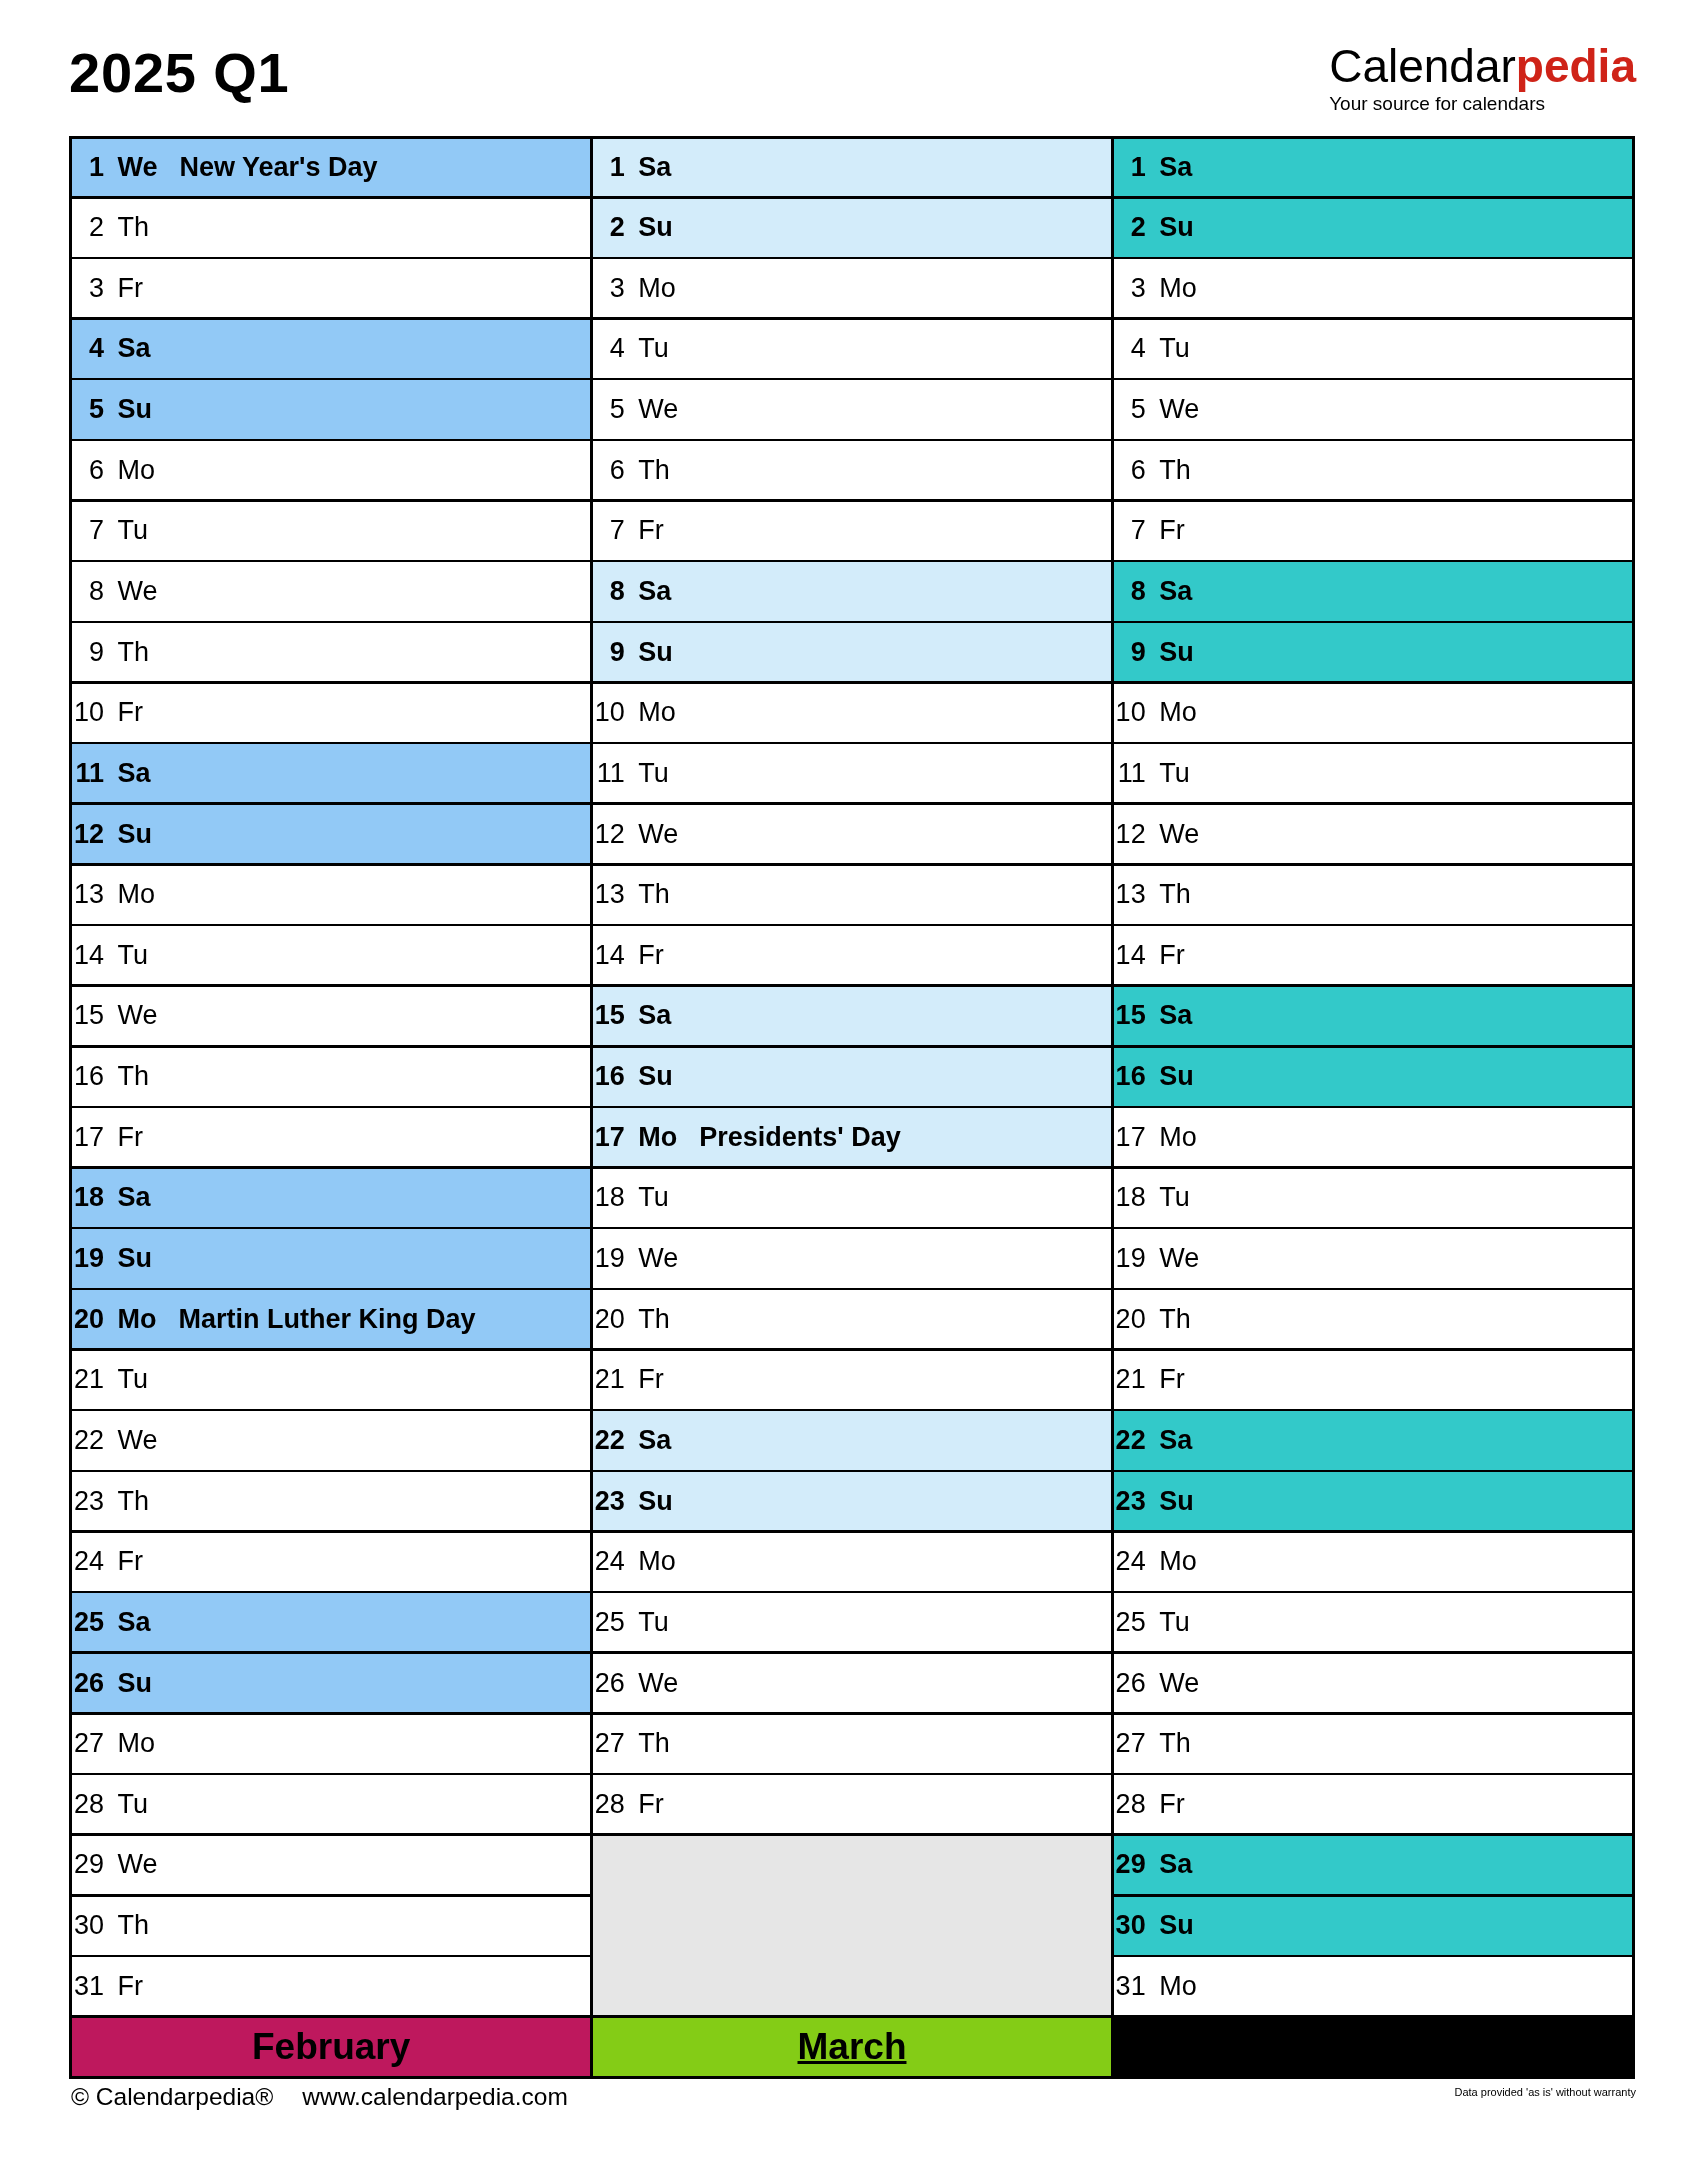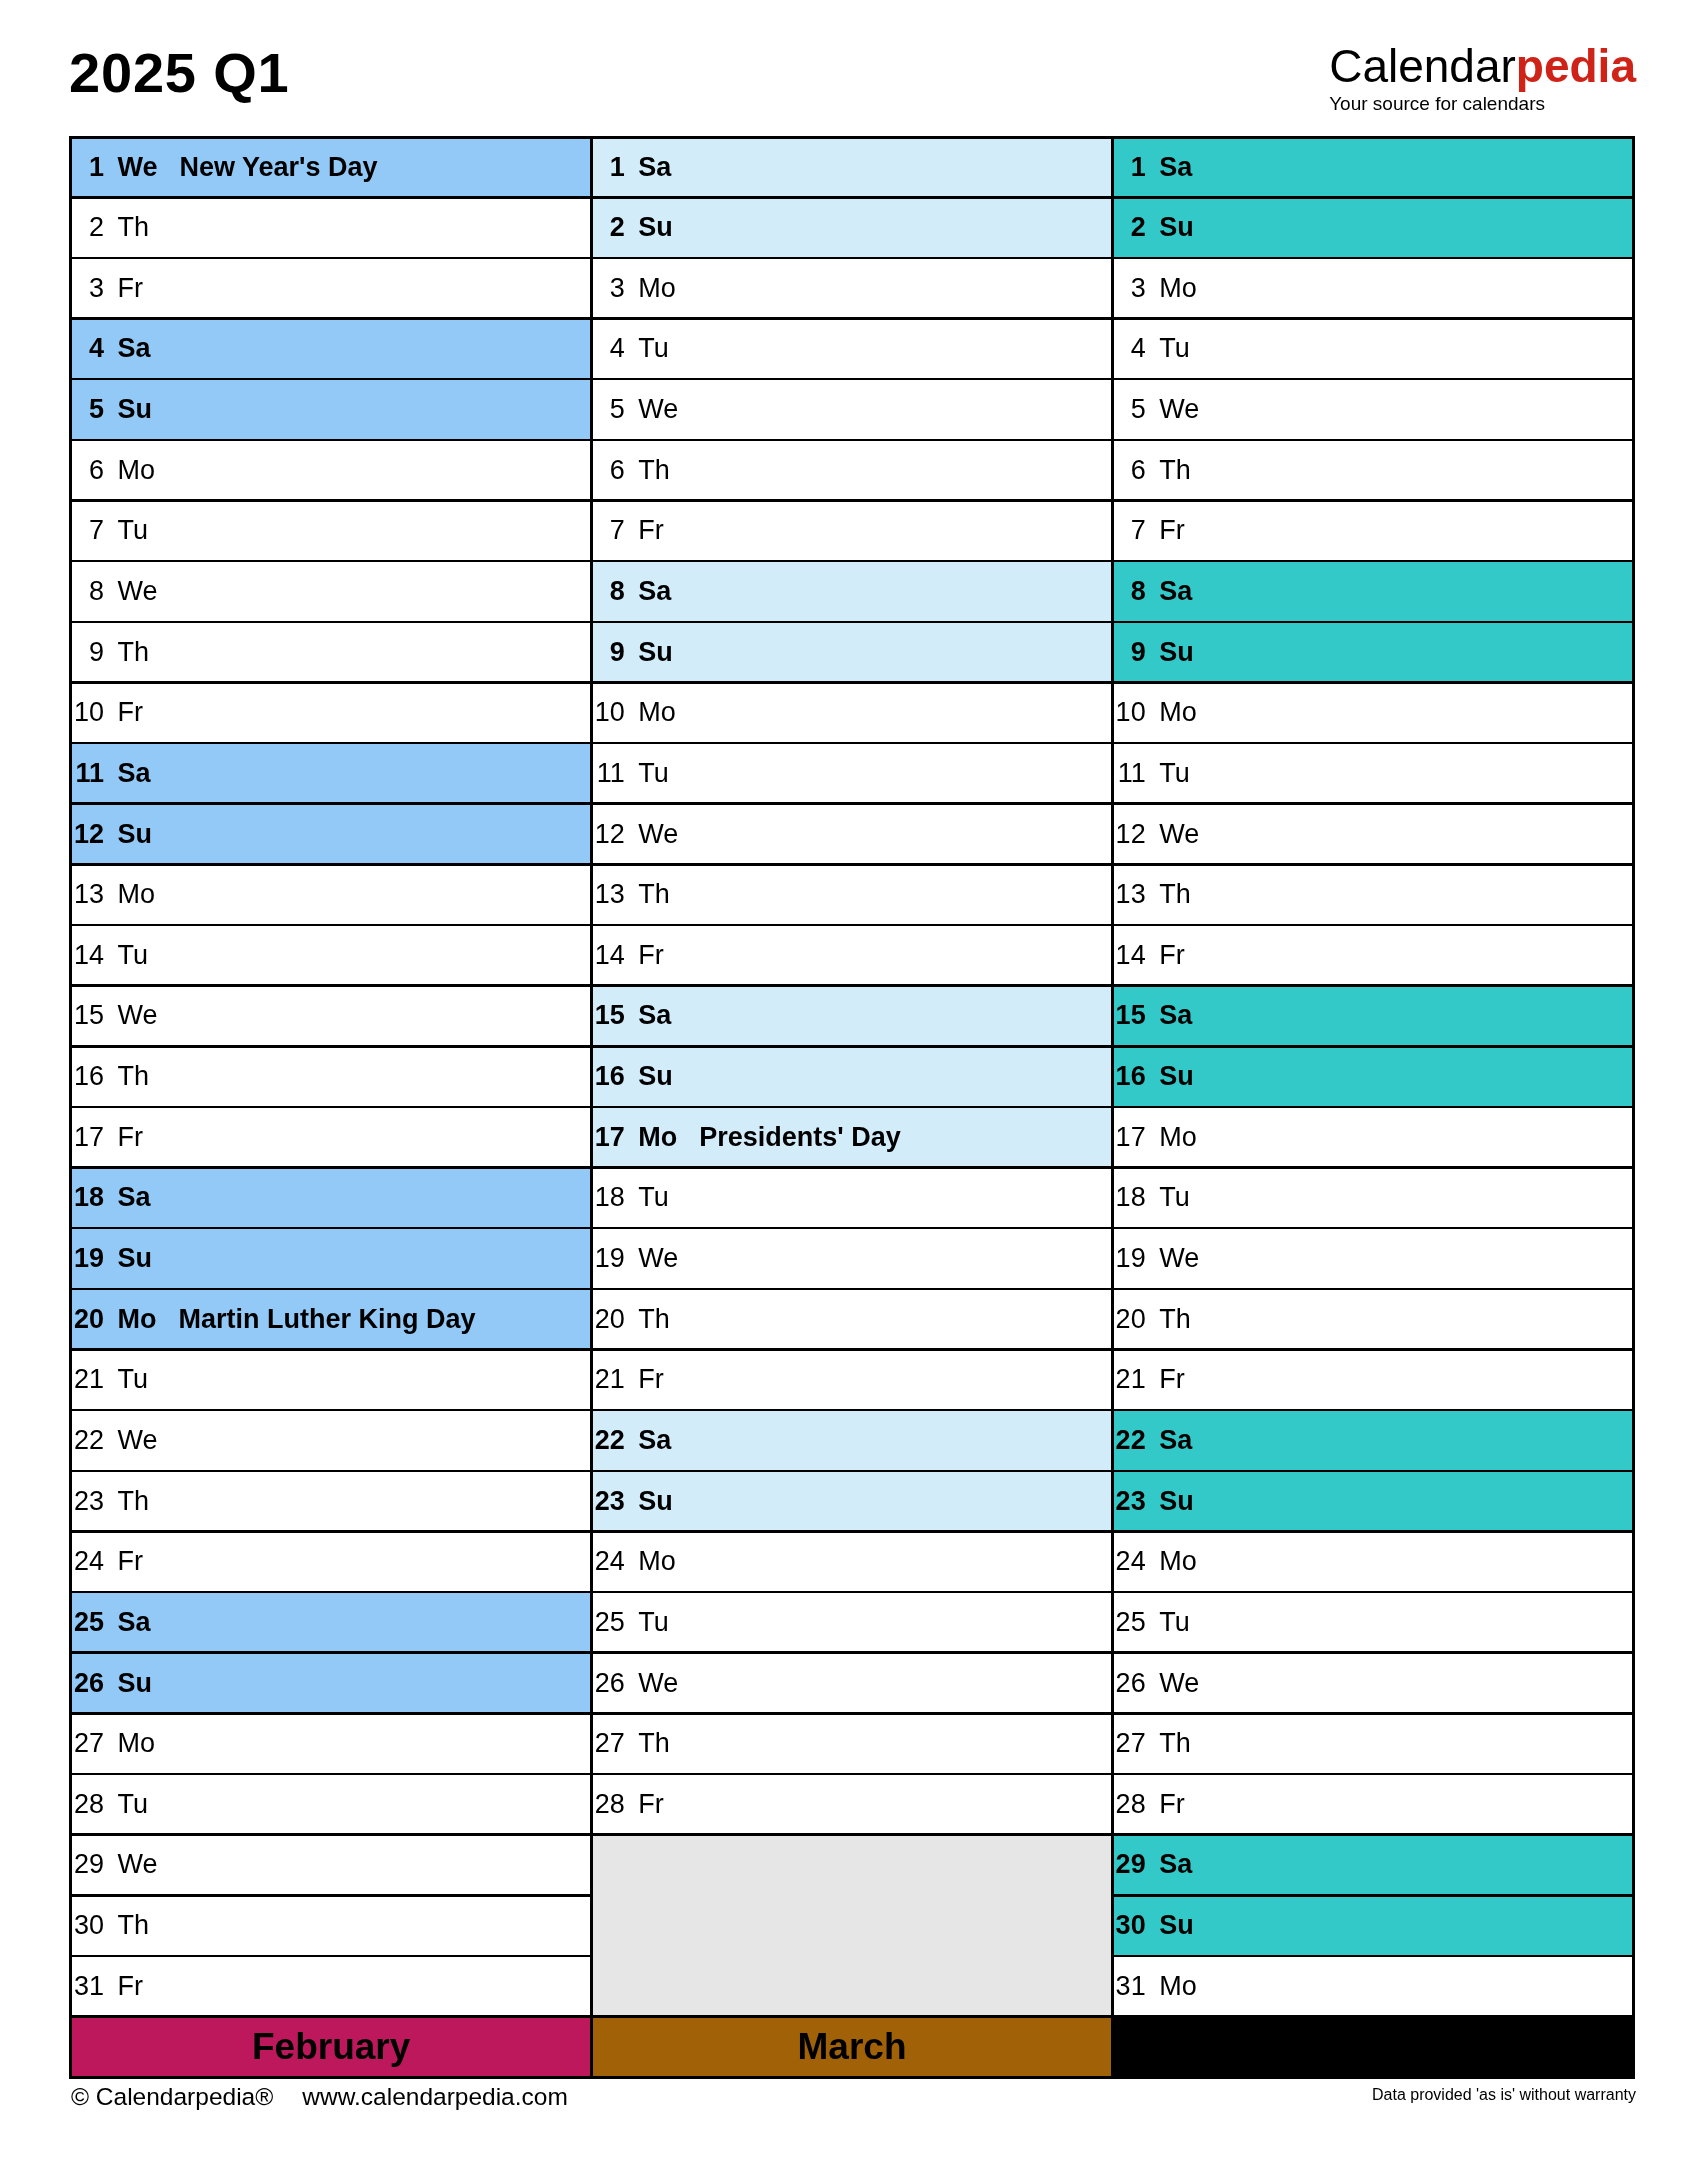--- a/index.html
+++ b/index.html
@@ -23,21 +23,21 @@
     grid-auto-flow:column;gap:2.5px;
   }
   .cell{background:#fff;display:flex;align-items:center;font-size:27px;overflow:hidden;}
   .month-header{justify-content:center;font-size:37px;font-weight:bold;}
   .day .num{width:32px;text-align:right;flex:none;}
   .day .wd{margin-left:13.5px;}
   .day .holiday{margin-left:22px;white-space:nowrap;}
   .day.hl{font-weight:bold;}
   .footer-left{position:absolute;left:71px;top:2083px;font-size:24.5px;white-space:nowrap;}
   .footer-url{margin-left:29px;}
-  .footer-right{position:absolute;right:72px;top:2086px;font-size:16px;white-space:nowrap;}
+  .footer-right{position:absolute;right:72px;top:2086px;font-size:11px;white-space:nowrap;}
 </style>
 </head>
 <body>
 
 <h1 class="title">2025 Q1</h1>
 
 <div class="logo">
   <div class="logo-line"><span>Calendar</span><span class="logo-red" style="color: rgb(207, 35, 24);">pedia</span></div>
   <div class="logo-tagline">Your source for calendars</div>
 </div>
@@ -277,21 +277,21 @@
     </div>
     <div class="cell day">
       <span class="num">27</span>
       <span class="wd">Th</span>
     </div>
     <div class="cell day">
       <span class="num">28</span>
       <span class="wd">Fr</span>
     </div>
     <div class="cell empty" style="background: rgb(230, 230, 230); grid-row: span 3;"></div>
-    <div class="cell month-header" style="background: #a16207;">March</div>
+    <div class="cell month-header" style="background: #84cc16; text-decoration: underline;">March</div>
     <div class="cell day hl" style="background: rgb(51, 201, 201);">
       <span class="num">1</span>
       <span class="wd">Sa</span>
     </div>
     <div class="cell day hl" style="background: rgb(51, 201, 201);">
       <span class="num">2</span>
       <span class="wd">Su</span>
     </div>
     <div class="cell day">
       <span class="num">3</span>

